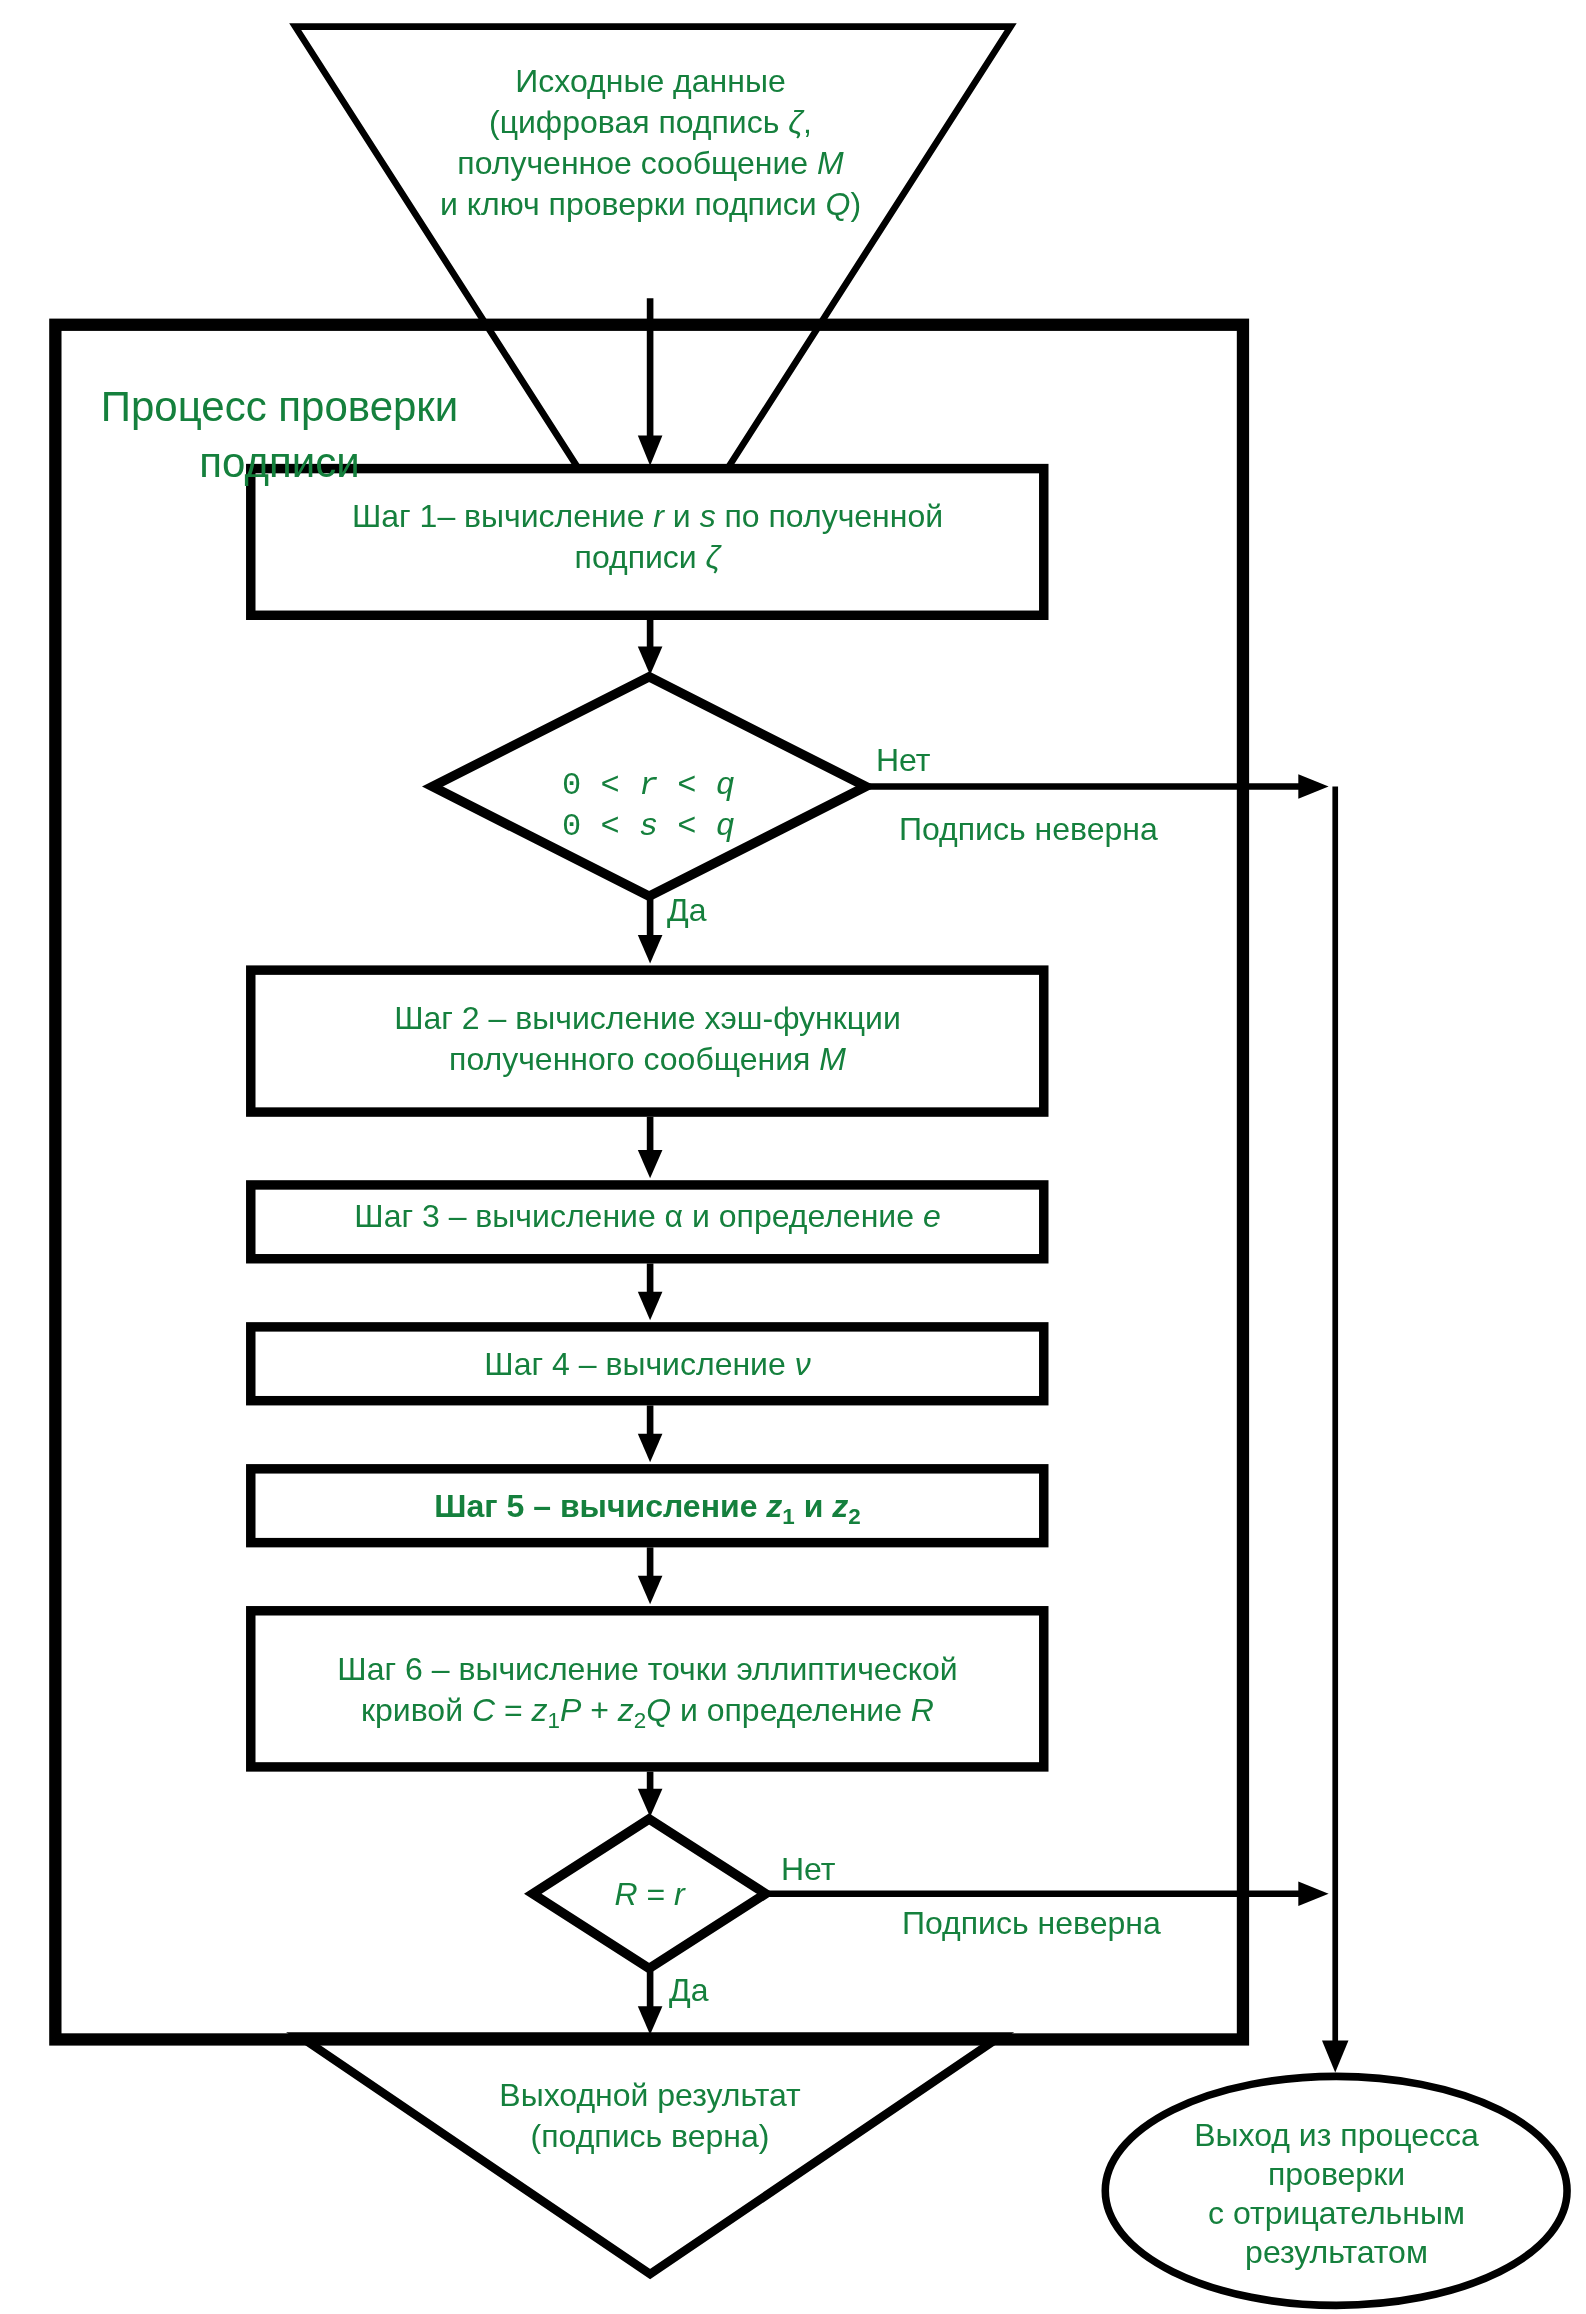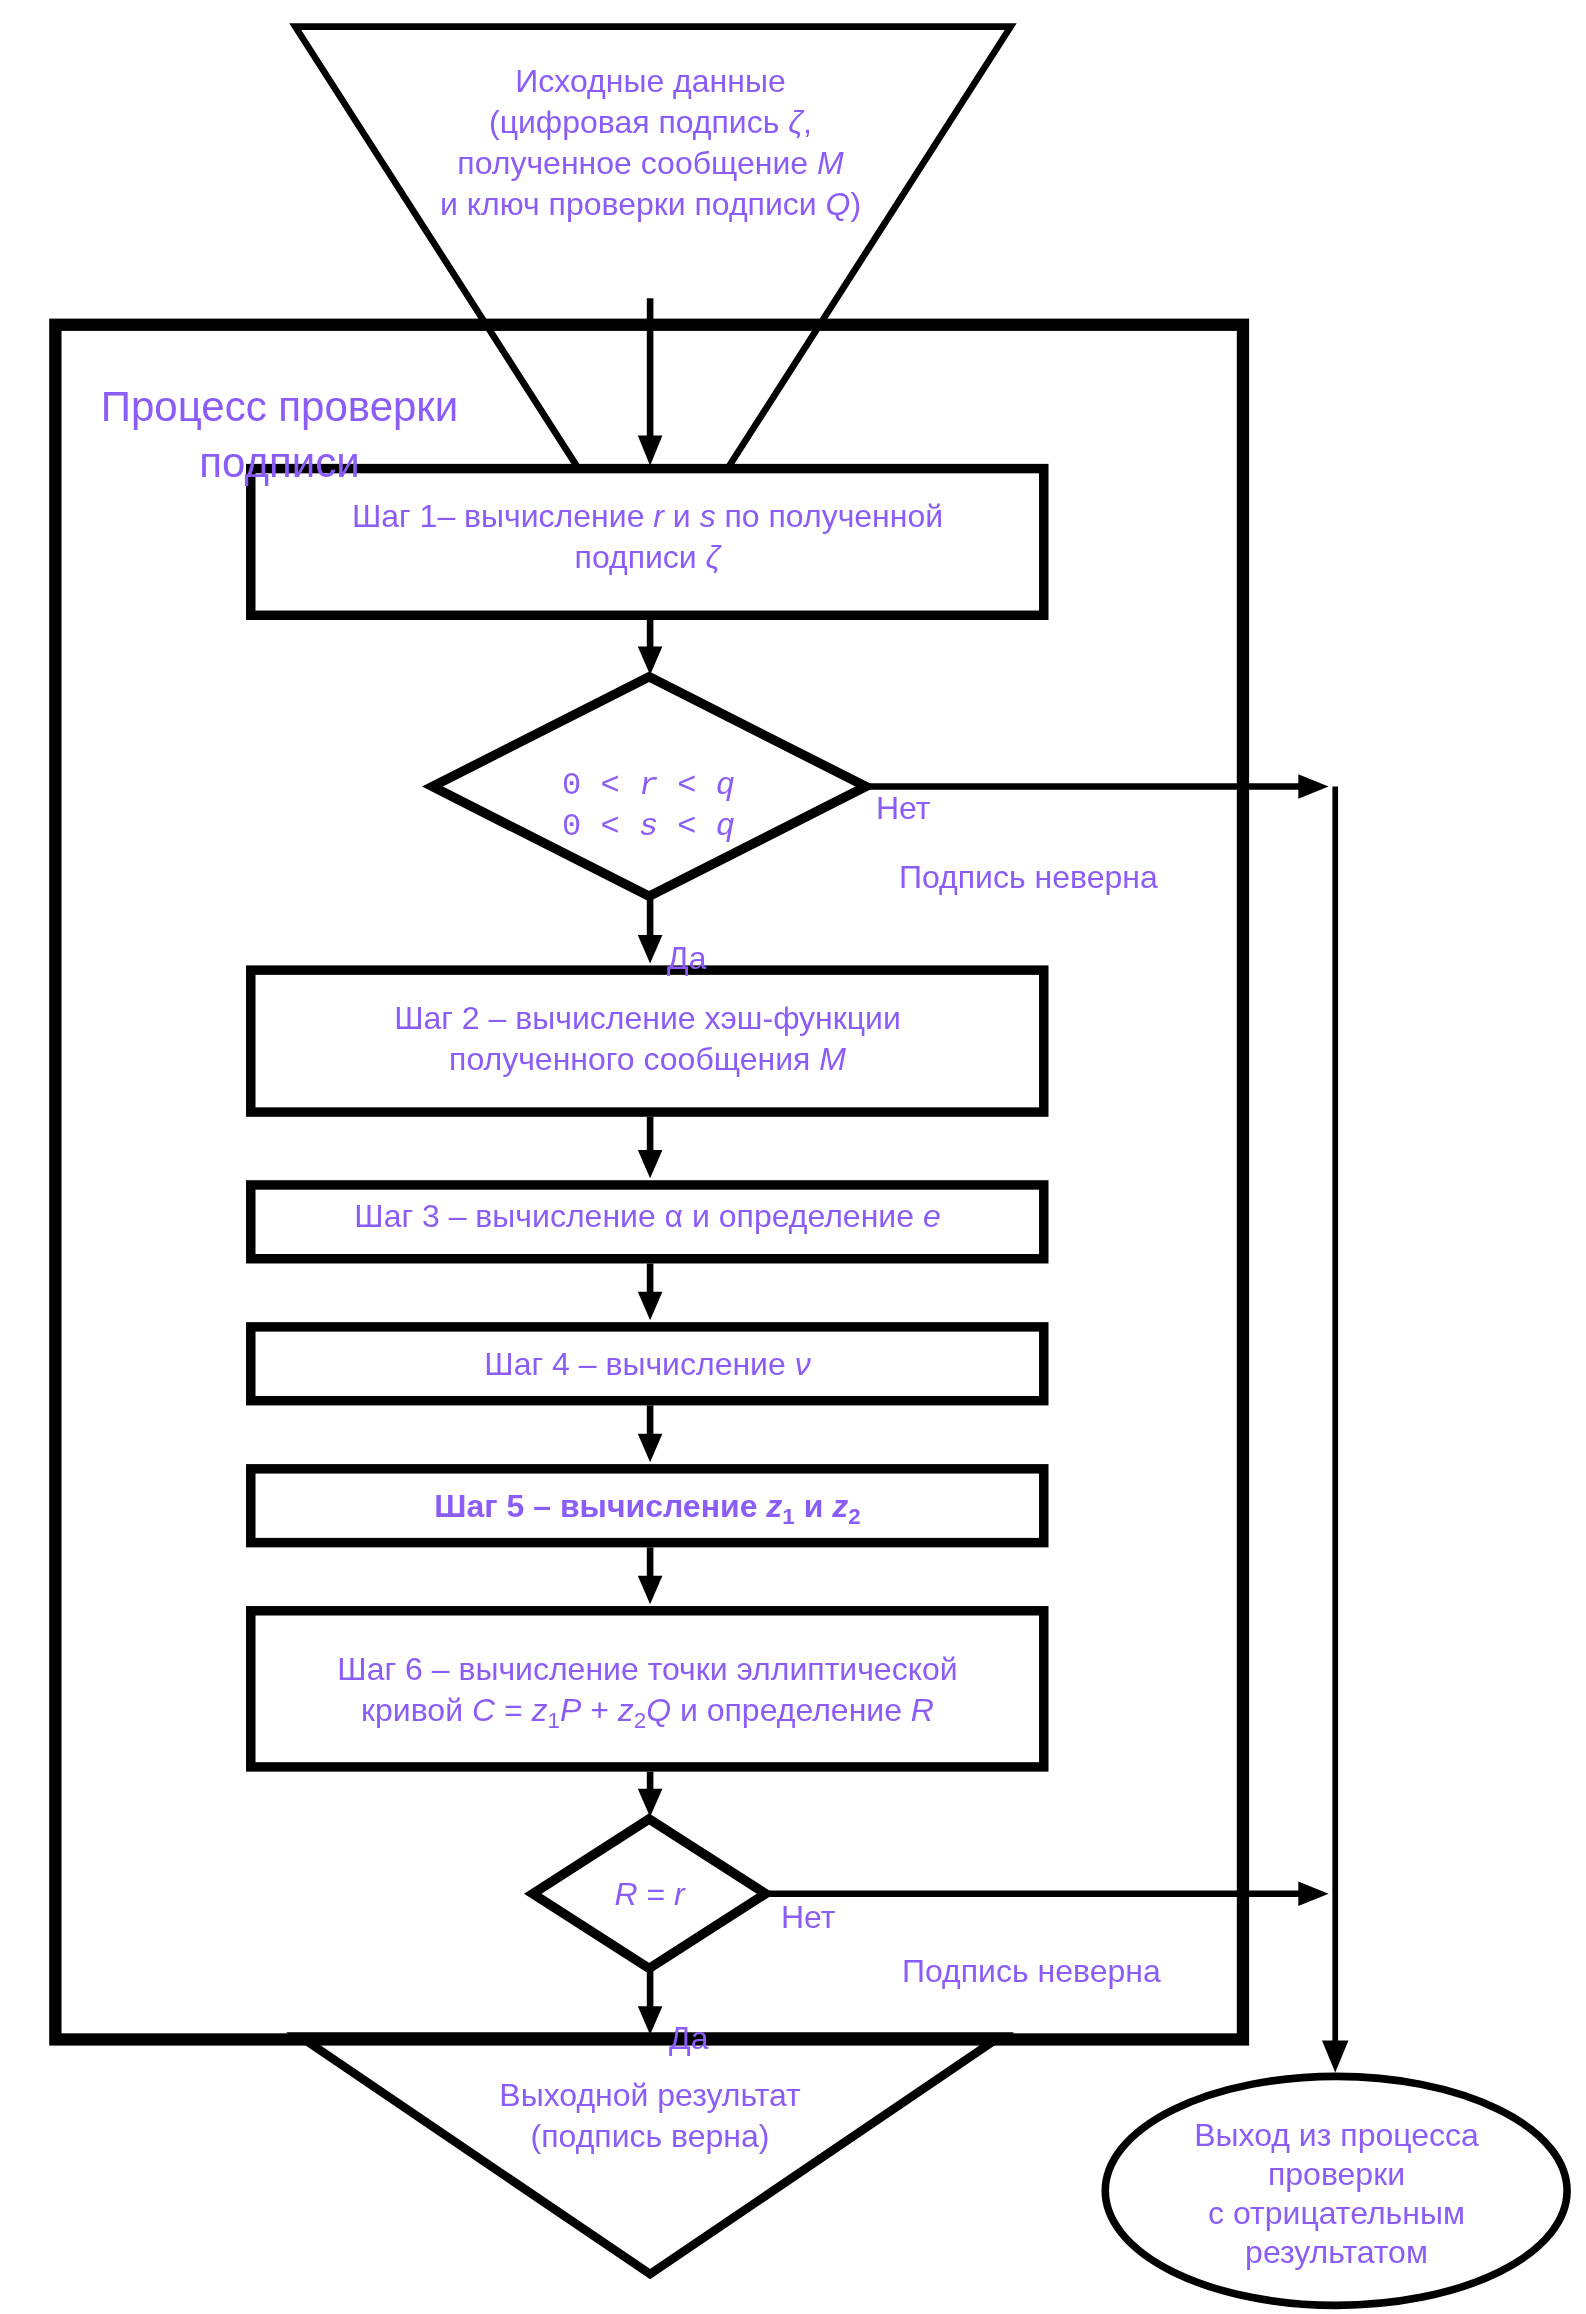--- a/index.html
+++ b/index.html
@@ -1,38 +1,37 @@
 <!DOCTYPE html>
 <html style="font-size:15px"><head>
 <meta charset="utf-8">
 <style>
   html, body { margin: 0; padding: 0; background: #ffffff; }
   .canvas {
     position: relative;
     width: 1586px;
     height: 2315px;
     background: #ffffff;
-    color: #8b5cf6;
+    color: #15803d;
     font-family: "Liberation Sans", sans-serif;
     overflow: hidden;
   }
   svg.layer { position: absolute; left: 0; top: 0; }
   .txt {
     position: absolute;
     text-align: center;
     font-size: 32px;
     line-height: 41px;
     white-space: nowrap;
   }
   .lbl {
     position: absolute;
     font-size: 32px;
     line-height: 38px;
     white-space: nowrap;
-    margin-top: 48px;
   }
   .title {
     position: absolute;
     text-align: center;
     font-size: 42px;
     line-height: 56px;
     white-space: nowrap;
   }
   .ellipse-txt { line-height: 39px; }
   i { font-style: italic; }

